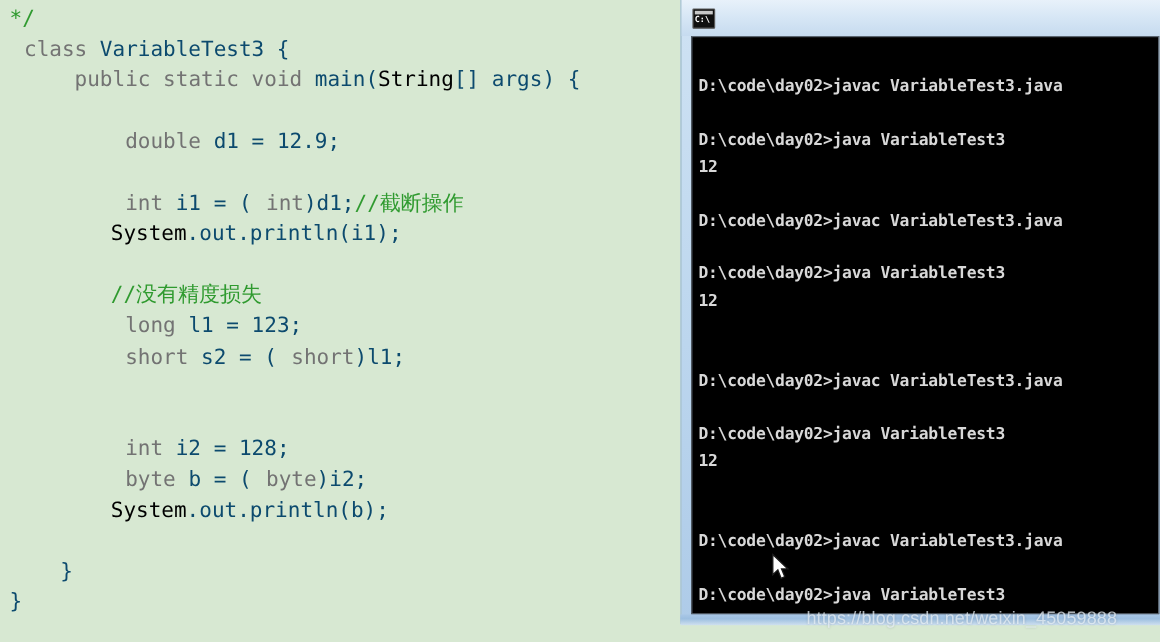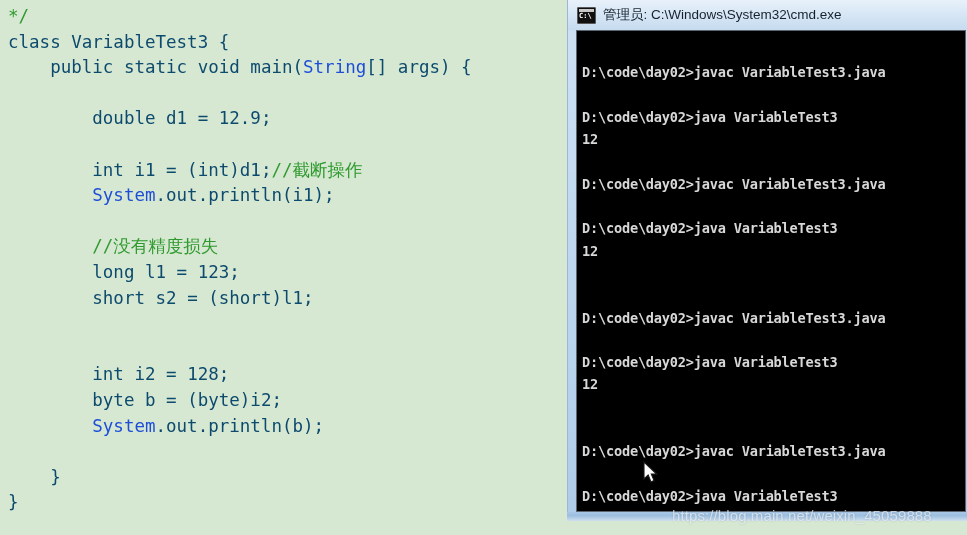--- a/index.html
+++ b/index.html
@@ -29,22 +29,22 @@
     left: 8px;
     top: 4px;
     font-family: "DejaVu Sans Mono", monospace;
     font-size: 17.5px;
     line-height: 25.6px;
     white-space: pre;
     color: #1a1a1a;
     letter-spacing: 0px;
   }
   .code-line { height: 25.6px; white-space: pre; }
-  .tok-kw   { color: #0c4a6e; }
-  .tok-cls  { color: #1d4ed8; }
+  .tok-kw   { color: #737373; margin-left: 12px; }
+  .tok-cls  { color: #000000; }
   .tok-num  { color: #0c4a6e; }
   .tok-cmt  { color: #2f9a2f; }
   .tok-pln  { color: #0c4a6e; }
 
   
   #console-window {
     position: absolute;
     left: 567px;
     top: 0px;
     width: 400px;
@@ -160,28 +160,27 @@
 <body>
 
 <div id="editor-pane">
   <div id="code-block"><div class="code-line"><span class="tok-cmt">*/</span></div><div class="code-line"><span class="tok-kw">class</span><span class="tok-pln"> VariableTest3 {</span></div><div class="code-line"><span class="tok-pln">    </span><span class="tok-kw">public static void</span><span class="tok-pln"> main(</span><span class="tok-cls">String</span><span class="tok-pln">[] args) {</span></div><div class="code-line">&nbsp;</div><div class="code-line"><span class="tok-pln">        </span><span class="tok-kw">double</span><span class="tok-pln"> d1 = </span><span class="tok-num">12.9</span><span class="tok-pln">;</span></div><div class="code-line">&nbsp;</div><div class="code-line"><span class="tok-pln">        </span><span class="tok-kw">int</span><span class="tok-pln"> i1 = (</span><span class="tok-kw">int</span><span class="tok-pln">)d1;</span><span class="tok-cmt">//截断操作</span></div><div class="code-line"><span class="tok-pln">        </span><span class="tok-cls">System</span><span class="tok-pln">.out.println(i1);</span></div><div class="code-line">&nbsp;</div><div class="code-line"><span class="tok-pln">        </span><span class="tok-cmt">//没有精度损失</span></div><div class="code-line"><span class="tok-pln">        </span><span class="tok-kw">long</span><span class="tok-pln"> l1 = </span><span class="tok-num">123</span><span class="tok-pln">;</span></div><div class="code-line"><span class="tok-pln">        </span><span class="tok-kw">short</span><span class="tok-pln"> s2 = (</span><span class="tok-kw">short</span><span class="tok-pln">)l1;</span></div><div class="code-line">&nbsp;</div><div class="code-line">&nbsp;</div><div class="code-line"><span class="tok-pln">        </span><span class="tok-kw">int</span><span class="tok-pln"> i2 = </span><span class="tok-num">128</span><span class="tok-pln">;</span></div><div class="code-line"><span class="tok-pln">        </span><span class="tok-kw">byte</span><span class="tok-pln"> b = (</span><span class="tok-kw">byte</span><span class="tok-pln">)i2;</span></div><div class="code-line"><span class="tok-pln">        </span><span class="tok-cls">System</span><span class="tok-pln">.out.println(b);</span></div><div class="code-line">&nbsp;</div><div class="code-line"><span class="tok-pln">    }</span></div><div class="code-line"><span class="tok-pln">}</span></div></div>
 </div>
 
 <div id="console-window">
 
   <div id="console-titlebar">
     <div id="cmd-icon"></div>
-    <div id="console-title-text">管理员: C:\Windows\System32\cmd.exe</div>
   </div>
 
   <div id="console-body-frame">
     <div id="console-text"><div class="console-line">&nbsp;</div><div class="console-line">D:\code\day02&gt;javac VariableTest3.java</div><div class="console-line">&nbsp;</div><div class="console-line">D:\code\day02&gt;java VariableTest3</div><div class="console-line">12</div><div class="console-line">&nbsp;</div><div class="console-line">D:\code\day02&gt;javac VariableTest3.java</div><div class="console-line">&nbsp;</div><div class="console-line">D:\code\day02&gt;java VariableTest3</div><div class="console-line">12</div><div class="console-line">&nbsp;</div><div class="console-line">&nbsp;</div><div class="console-line">D:\code\day02&gt;javac VariableTest3.java</div><div class="console-line">&nbsp;</div><div class="console-line">D:\code\day02&gt;java VariableTest3</div><div class="console-line">12</div><div class="console-line">&nbsp;</div><div class="console-line">&nbsp;</div><div class="console-line">D:\code\day02&gt;javac VariableTest3.java</div><div class="console-line">&nbsp;</div><div class="console-line">D:\code\day02&gt;java VariableTest3</div><div class="console-line">12</div></div>
   </div>
 
 </div>
 
 <div id="window-bottom-edge"></div>
 
 <svg id="mouse-cursor" viewBox="0 0 16 24" xmlns="http://www.w3.org/2000/svg" style="left: 643px; top: 461px;">
   <path d="M1,1 L1,18 L5.2,14 L8,21 L11,19.6 L8.3,13.1 L13.6,13.1 Z" fill="#ffffff" stroke="#1a1a1a" stroke-width="1.1" stroke-linejoin="miter"></path>
 </svg>
 
-<div id="watermark">https://blog.main.net/weixin_45059888</div>
+<div id="watermark">https://blog.csdn.net/weixin_45059888</div>
 
 </body></html>

